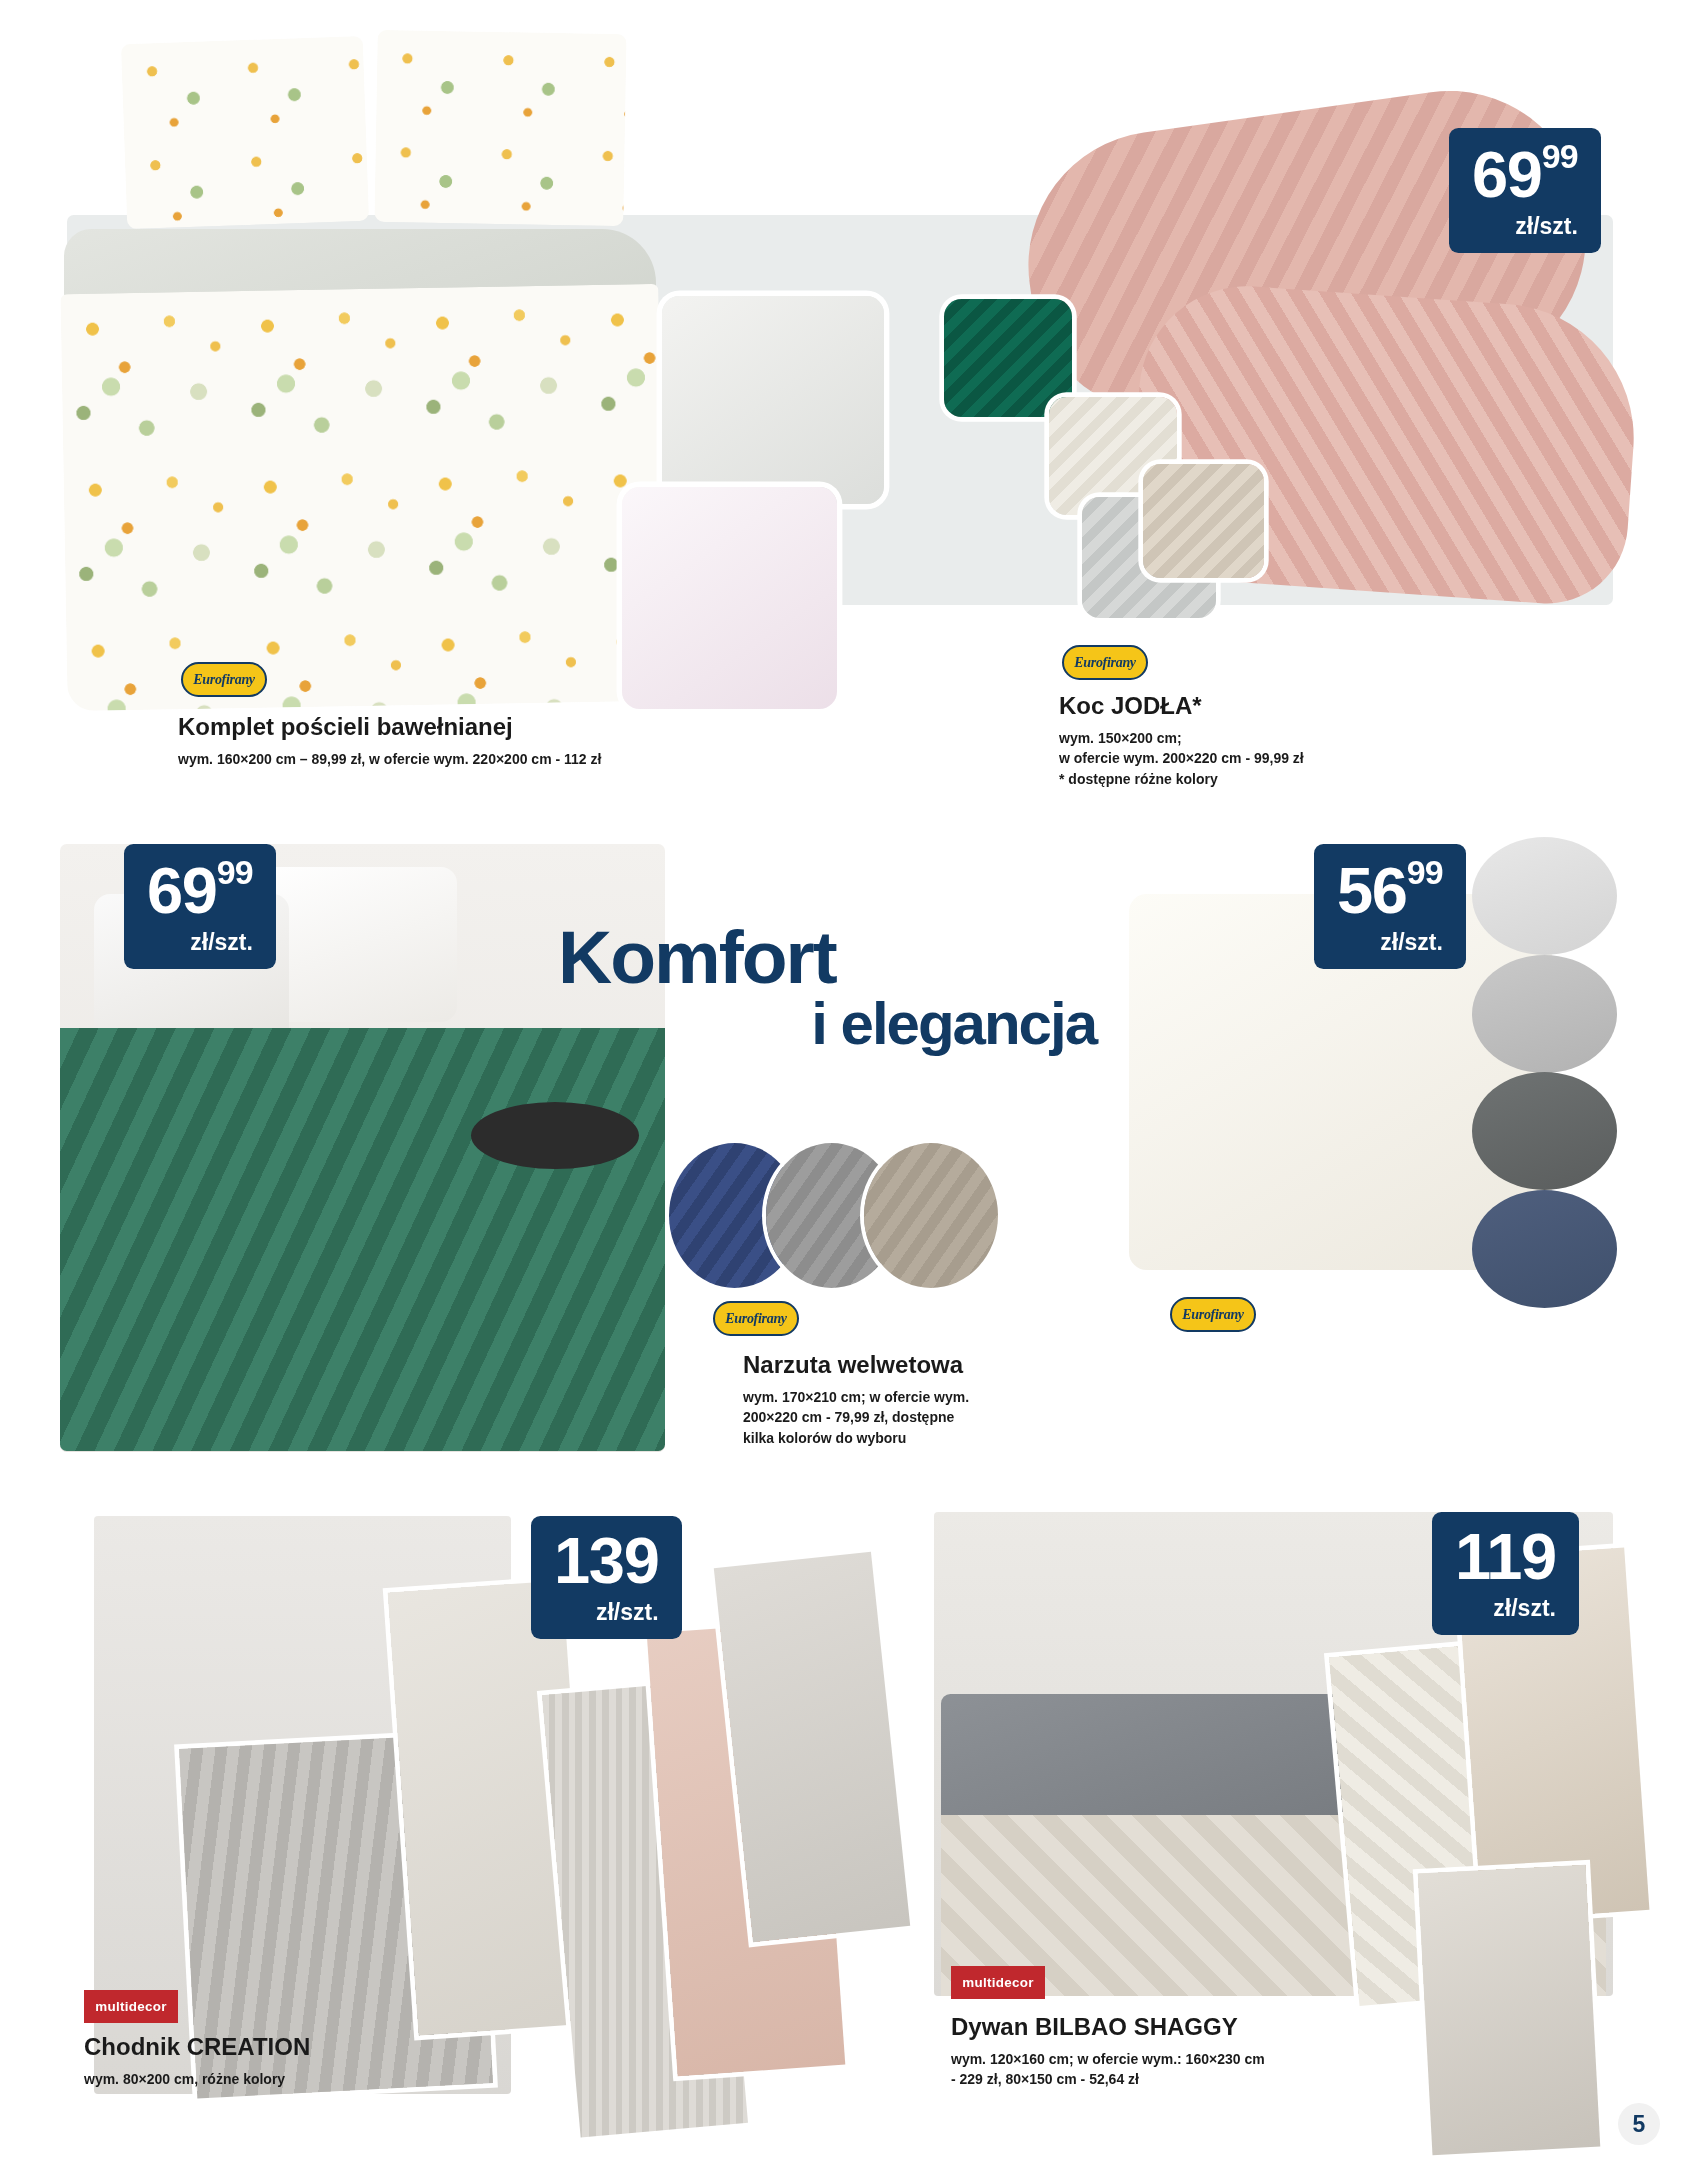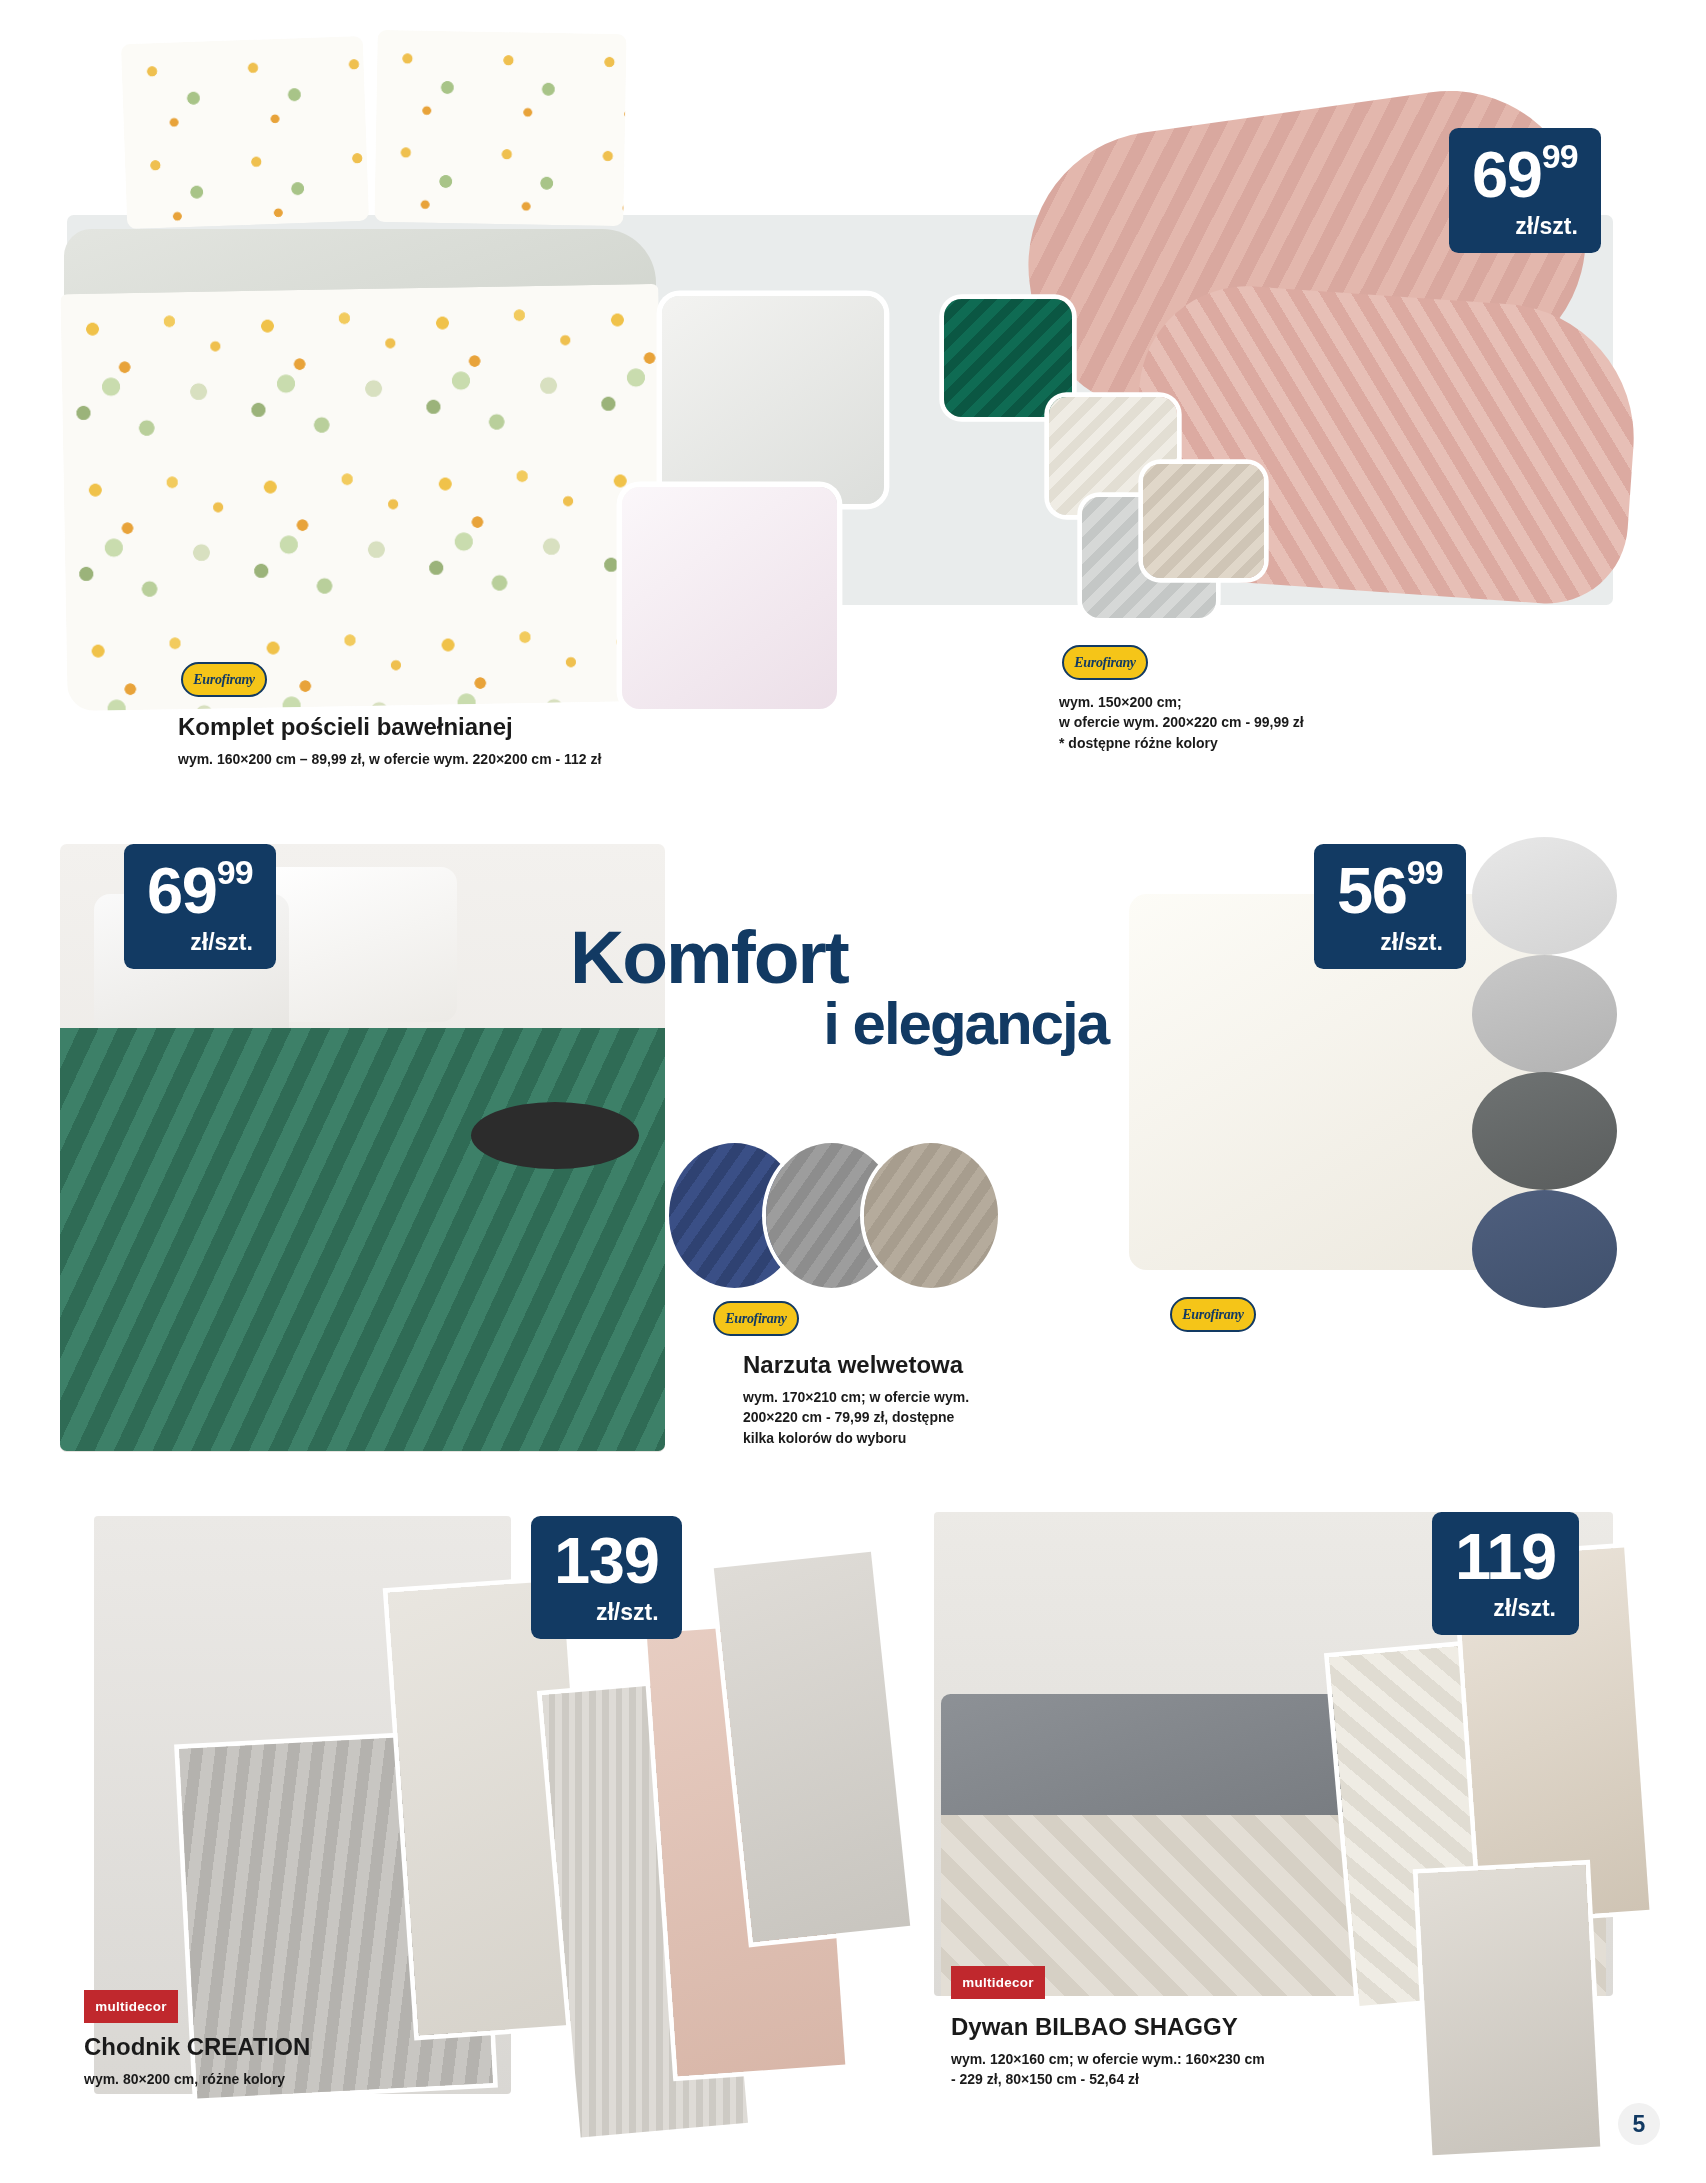--- a/index.html
+++ b/index.html
@@ -242,39 +242,40 @@
       <span>69</span><span class="cents">99</span>
     </span>
     <span class="unit">zł/szt.</span>
   </div>
 
   <div class="logo-eurofirany" style="left:1062px; top:645px;">
     <span>Eurofirany</span>
   </div>
 
   <div class="prod" style="left:1059px; top:692px; width:605px;">
+    <div class="title">Koc JODŁA*</div>
     <div class="desc">wym. 150×200 cm;</div>
     <div class="desc">w ofercie wym. 200×220 cm - 99,99 zł</div>
     <div class="desc">* dostępne różne kolory</div>
   </div>
 
   <div class="ph room-light" style="left:60px; top:844px; width:605px; height:608px; border-radius:6.7px;"></div>
   <div class="ph" style="left:255px; top:867px; width:202px; height:155px; background:linear-gradient(160deg,#ffffff,#eceae6); border-radius:16px;"></div>
   <div class="ph" style="left:94px; top:894px; width:195px; height:155px; background:linear-gradient(160deg,#fafafa,#e6e4e0); border-radius:16px;"></div>
   <div class="ph greenbed" style="left:60px; top:1028px; width:605px; height:423px; border-radius:0 0 6.7px 6.7px;"></div>
   <div class="ph" style="left:471px; top:1102px; width:168px; height:67px; background:#2c2c2c; border-radius:50%;"></div>
 
   <div class="price-badge" style="left:124px; top:844px; font-size:65px;">
     <span class="main">
       <span>69</span><span class="cents">99</span>
     </span>
     <span class="unit">zł/szt.</span>
   </div>
 
-  <div class="headline" style="left:570px; top:921px; width:538px;">
+  <div class="headline" style="left:558px; top:921px; width:538px;">
     <span class="l1">Komfort</span>
     <span class="l2">i elegancja</span>
   </div>
 
   <div class="oval" style="left:669px; top:1143px; width:131px; height:145px; background: repeating-linear-gradient(125deg,#3a4f86 0 10.8px,#2f4272 10.8px 21.5px);"></div>
   <div class="oval" style="left:766px; top:1143px; width:131px; height:145px; background: repeating-linear-gradient(125deg,#9d9d9d 0 10.8px,#8d8d8d 10.8px 21.5px);"></div>
   <div class="oval" style="left:864px; top:1143px; width:134px; height:145px; background: repeating-linear-gradient(125deg,#b5ab9c 0 10.8px,#a79d8e 10.8px 21.5px);"></div>
 
   <div class="logo-eurofirany" style="left:713px; top:1301px;">
     <span>Eurofirany</span>

